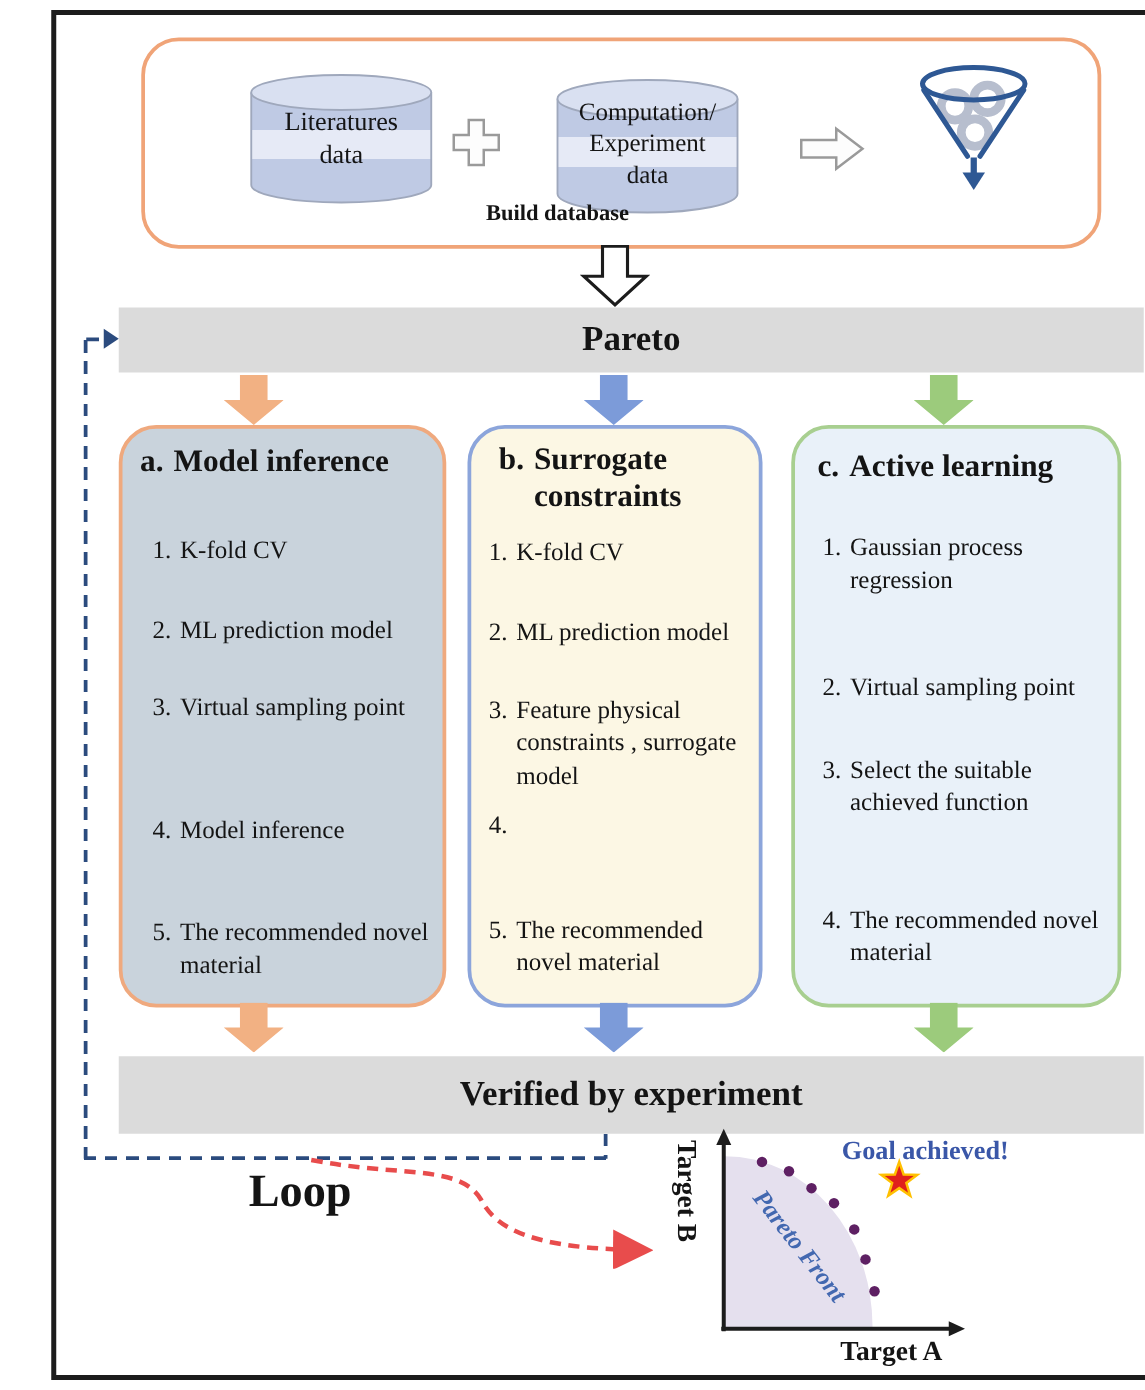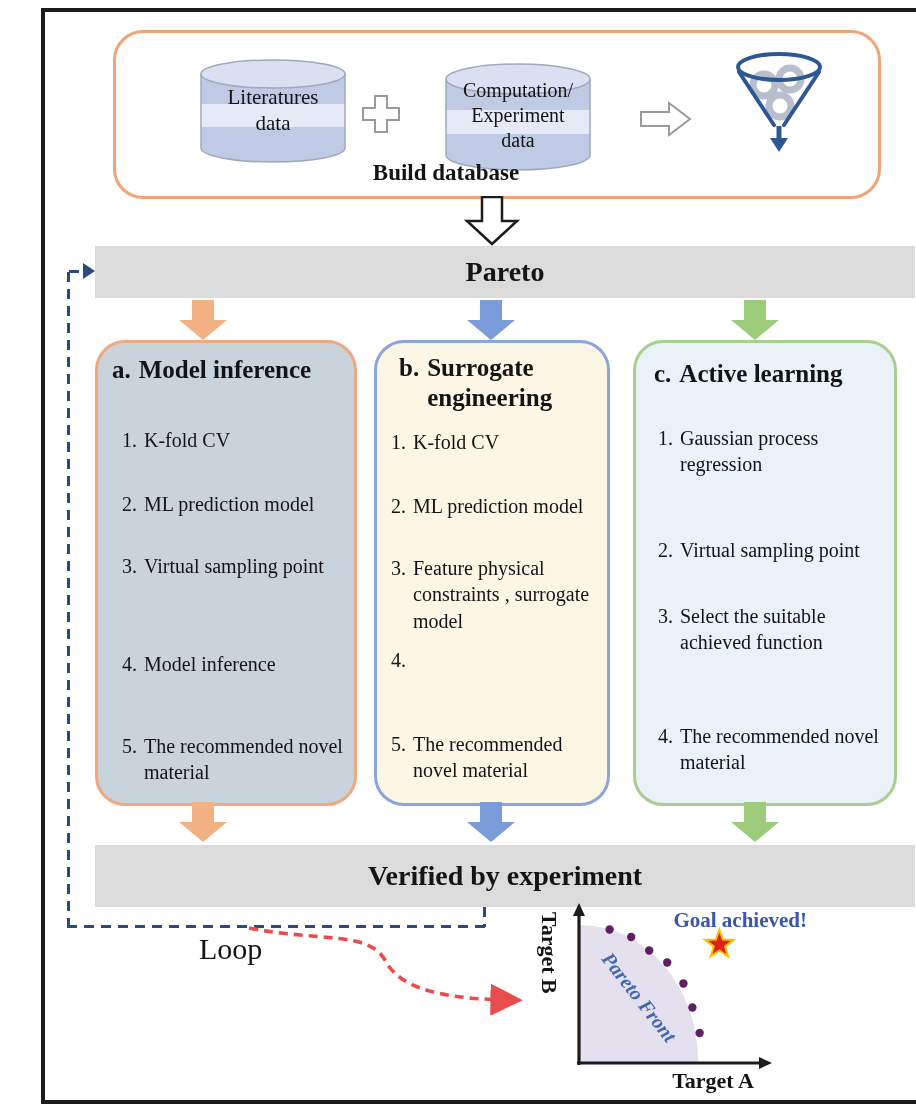--- a/index.html
+++ b/index.html
@@ -3,21 +3,21 @@
 <meta charset="utf-8">
 <style>
   html,body{margin:0;padding:0;background:#fff;}
   .canvas{position:relative;width:916px;height:1112px;background:#fff;overflow:hidden;
           font-family:"Liberation Serif","DejaVu Serif",serif;color:#141414;margin-left:31px;}
   .abs{position:absolute;}
   .outer-border{left:10px;top:8px;width:888px;height:1088px;border:4px solid #1c1c1c;}
   
   .top-box{left:82px;top:30px;width:762px;height:163px;border:3px solid #F0A478;border-radius:30px;background:#fff;}
   .cyl-label{white-space:pre-line;text-align:center;font-size:21px;line-height:1.25;}
-  .io-caption{font-weight:bold;font-size:23px;text-align:center;}
+  .io-caption{font-weight:bold;font-size:18px;text-align:center;}
   
   .bar{background:#DBDBDB;display:flex;align-items:center;justify-content:center;
        font-weight:bold;font-size:28px;}
   
   .block-arrow{clip-path:polygon(27% 0,73% 0,73% 50%,100% 50%,50% 100%,0 50%,27% 50%);width:48px;height:40px;}
   .arrow-orange{background:#F2B183;}
   .arrow-blue{background:#7C9BD9;}
   .arrow-green{background:#9CCB7C;}
   
   .colbox{border-radius:30px;height:460px;top:340px;}
@@ -29,21 +29,21 @@
   .t-b{left:22px;top:10px;right:8px;}
   .t-c{left:18px;top:16px;right:4px;}
   .item{position:absolute;display:flex;gap:7px;font-size:20px;line-height:1.32;right:2px;}
   .col-a .item{left:24px;}
   .col-b .item{left:14px;}
   .col-c .item{left:22px;}
   
   .dash-h{height:3px;background:repeating-linear-gradient(to right,#2B4B7E 0 10px,transparent 10px 17px);}
   .dash-v{width:3px;background:repeating-linear-gradient(to bottom,#2B4B7E 0 10px,transparent 10px 17px);}
   .loop-head{width:0;height:0;border-left:12px solid #2B4B7E;border-top:8px solid transparent;border-bottom:8px solid transparent;}
-  .loop-label{font-weight:normal;font-size:30px;}
+  .loop-label{font-weight:bold;font-size:37px;}
   
   .goal-label{font-weight:bold;font-size:21px;color:#3A57A8;text-align:right;}
   .pareto-label{font-weight:bold;font-style:italic;font-size:20px;color:#4368B0;transform:rotate(52deg);transform-origin:left top;white-space:nowrap;}
   .xaxis-label{font-weight:bold;font-size:22px;text-align:center;}
   .yaxis-label{font-weight:bold;font-size:22px;writing-mode:vertical-rl;}
 </style>
 </head>
 <body>
 
 <div class="canvas">
@@ -132,21 +132,21 @@
       </div>
     <div class="item" style="top:390px">
         <span>5.</span>
         <span>The recommended novel material</span>
       </div>
   </div>
 
   <div class="abs colbox col-b">
     <div class="col-title t-b">
       <span>b.</span>
-      <span>Surrogate engineering</span>
+      <span>Surrogate constraints</span>
     </div>
     <div class="item" style="top:86px">
         <span>1.</span>
         <span>K-fold CV</span>
       </div>
     <div class="item" style="top:150px">
         <span>2.</span>
         <span>ML prediction model</span>
       </div>
     <div class="item" style="top:212px">

